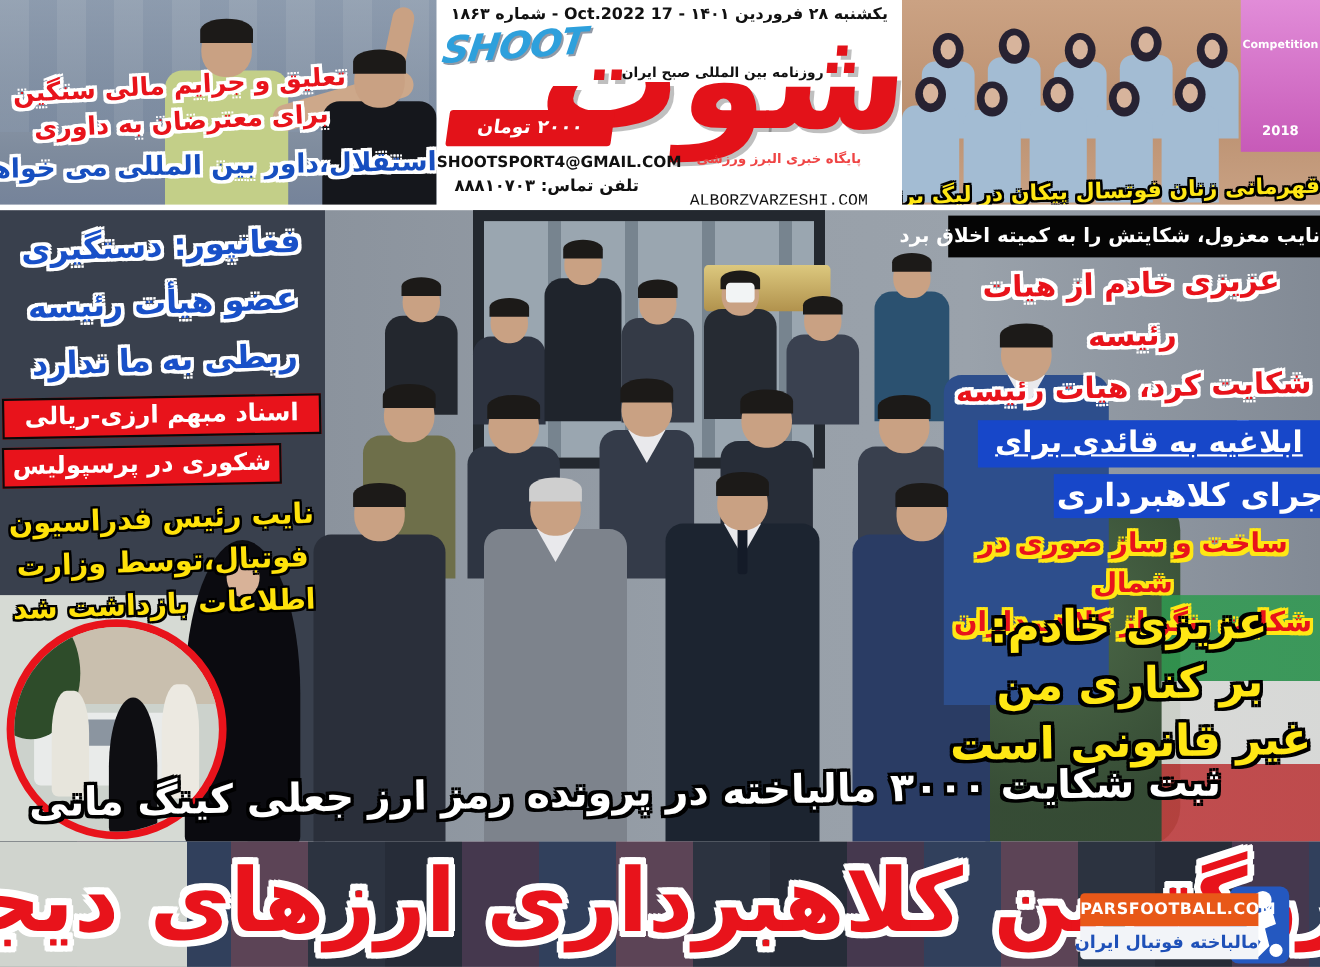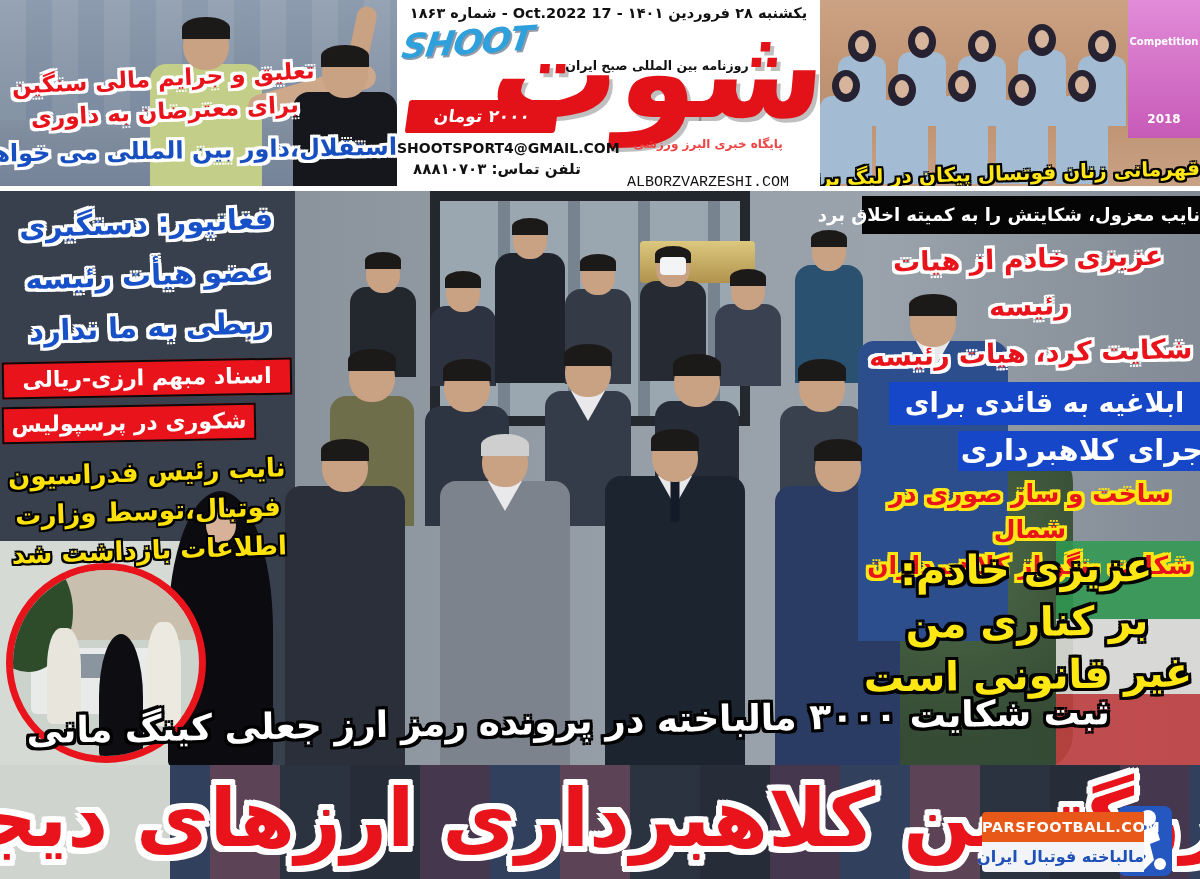--- a/index.html
+++ b/index.html
@@ -124,21 +124,21 @@
     border-radius:40% 40% 6px 6px;}
   .ci-fig-w2{left:134px;top:52px;width:34px;height:104px;background:#ece9e1;
     border-radius:40% 40% 6px 6px;}
 
   
   .rc-blackbar{left:862px;top:5px;width:338px;height:38px;background:#050505;color:#fff;
     font-size:18px;line-height:38px;letter-spacing:-.4px;}
   .rc-red{left:860px;top:44px;width:340px;font-size:27px;line-height:47px;color:#e8131b;
     transform:rotate(-1.5deg);}
   .rc-bluebar{background:#1747c9;color:#fff;box-sizing:border-box;}
-  .rc-bluebar1{left:889px;top:191px;width:311px;height:43px;font-size:27px;line-height:42px;}
+  .rc-bluebar1{left:889px;top:191px;width:311px;height:43px;font-size:27px;line-height:42px;text-decoration:underline;}
   .rc-bluebar2{left:958px;top:240px;width:274px;height:40px;font-size:29px;line-height:39px;padding-left:24px;}
   .rc-ry{left:860px;top:285px;width:340px;font-size:25px;line-height:36px;color:#e8131b;}
   .rc-yellow{right:6px;top:352px;width:334px;font-size:40px;line-height:53px;color:#ffe714;
     text-align:center;transform:rotate(-1deg);}
 
   
   .bottomband{left:0;top:765px;width:1200px;height:114px;overflow:hidden;
     background:repeating-linear-gradient(90deg,#262c38 0 70px,#45384e 70px 140px,
       #31405c 140px 210px,#5c4456 210px 280px,#2c3340 280px 350px);}
   .bb-leftlight{left:0;top:0;width:170px;height:114px;background:#d0d4ce;}

